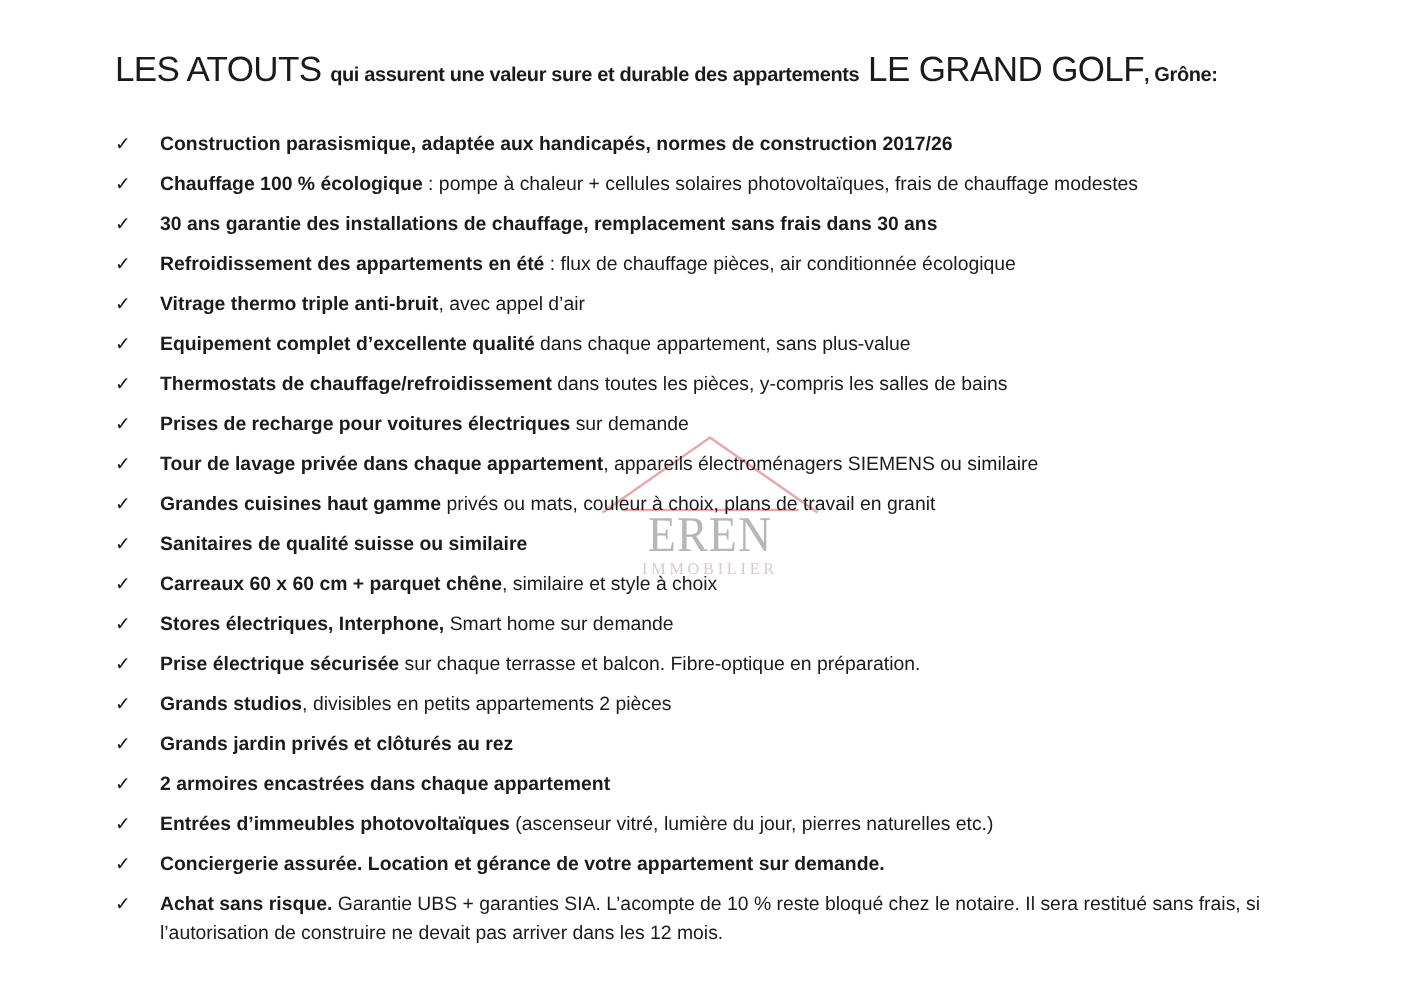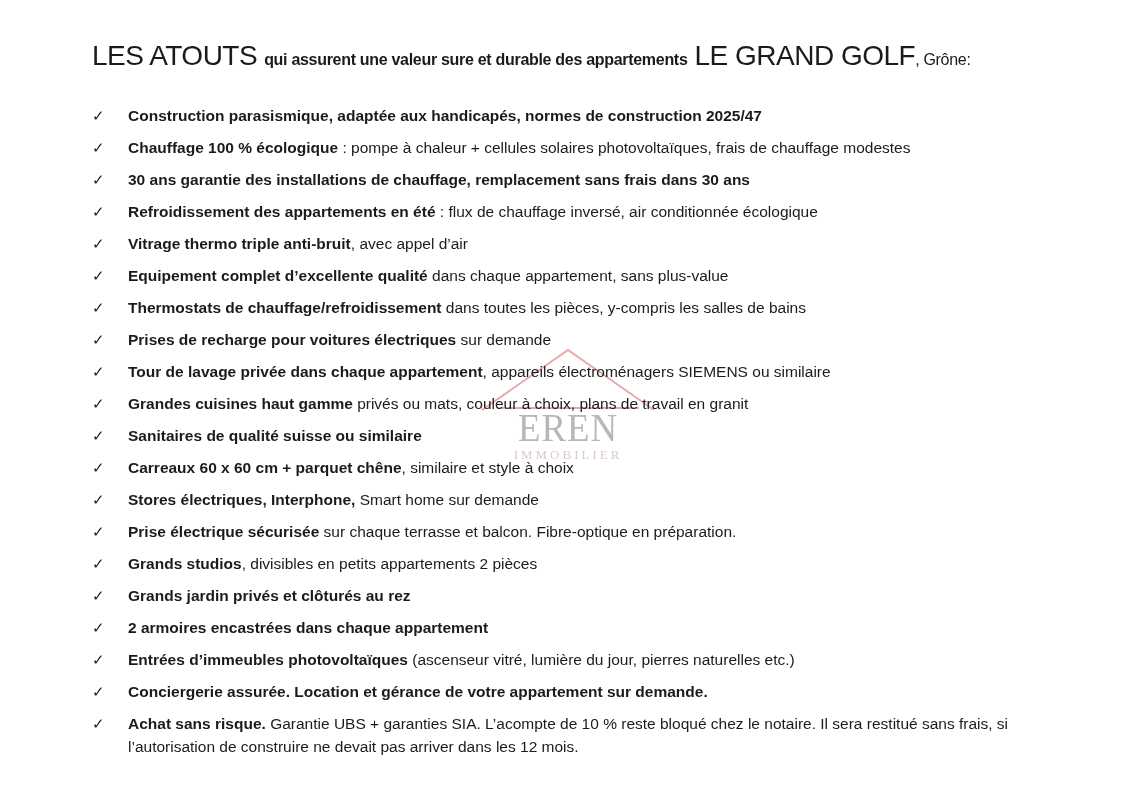--- a/index.html
+++ b/index.html
@@ -31,21 +31,21 @@
     letter-spacing: -0.5px;
   }
   .title-small {
     font-size: 16px;
     font-weight: 700;
     margin: 0 7px;
     text-align: right;
   }
   .title-small-end {
     font-size: 16px;
-    font-weight: 400;
+    font-weight: 700;
   }
 
   
   .watermark { position: absolute; z-index: 0; }
   .wm-roof { left: 478px; top: 346px; }
   .wm-name {
     left: 478px; top: 404px;
     width: 180px;
     text-align: center;
     font-family: "Liberation Serif", serif;
@@ -105,36 +105,36 @@
   <div class="watermark wm-sub">IMMOBILIER</div>
 
   <div class="doc-title">
     <span class="title-big">LES ATOUTS</span><span class="title-small">qui assurent une valeur sure et durable des appartements</span><span class="title-big">LE GRAND GOLF</span><span class="title-small-end">, Grône:</span>
   </div>
 
   <div class="atouts-list">
 
     <div class="row">
       <span class="chk">✓</span>
-      <span class="txt"><b>Construction parasismique, adaptée aux handicapés, normes de construction 2025/47</b><span></span></span>
+      <span class="txt"><b>Construction parasismique, adaptée aux handicapés, normes de construction 2017/26</b><span></span></span>
     </div>
 
     <div class="row">
       <span class="chk">✓</span>
       <span class="txt"><b>Chauffage 100 % écologique</b><span> : pompe à chaleur + cellules solaires photovoltaïques, frais de chauffage modestes</span></span>
     </div>
 
     <div class="row">
       <span class="chk">✓</span>
       <span class="txt"><b>30 ans garantie des installations de chauffage, remplacement sans frais dans 30 ans</b><span></span></span>
     </div>
 
     <div class="row">
       <span class="chk">✓</span>
-      <span class="txt"><b>Refroidissement des appartements en été</b><span> : flux de chauffage inversé, air conditionnée écologique</span></span>
+      <span class="txt"><b>Refroidissement des appartements en été</b><span> : flux de chauffage pièces, air conditionnée écologique</span></span>
     </div>
 
     <div class="row">
       <span class="chk">✓</span>
       <span class="txt"><b>Vitrage thermo triple anti-bruit</b><span>, avec appel d’air</span></span>
     </div>
 
     <div class="row">
       <span class="chk">✓</span>
       <span class="txt"><b>Equipement complet d’excellente qualité</b><span> dans chaque appartement, sans plus-value</span></span>

